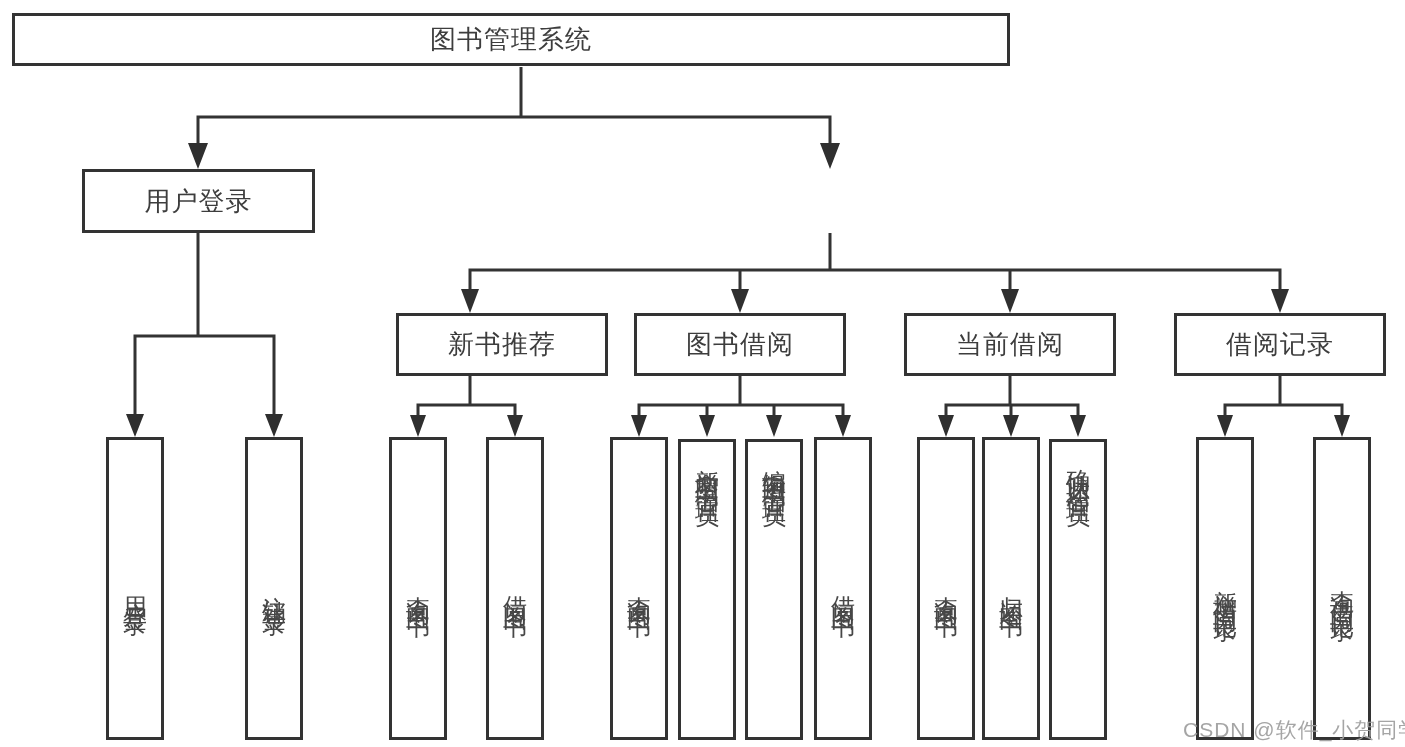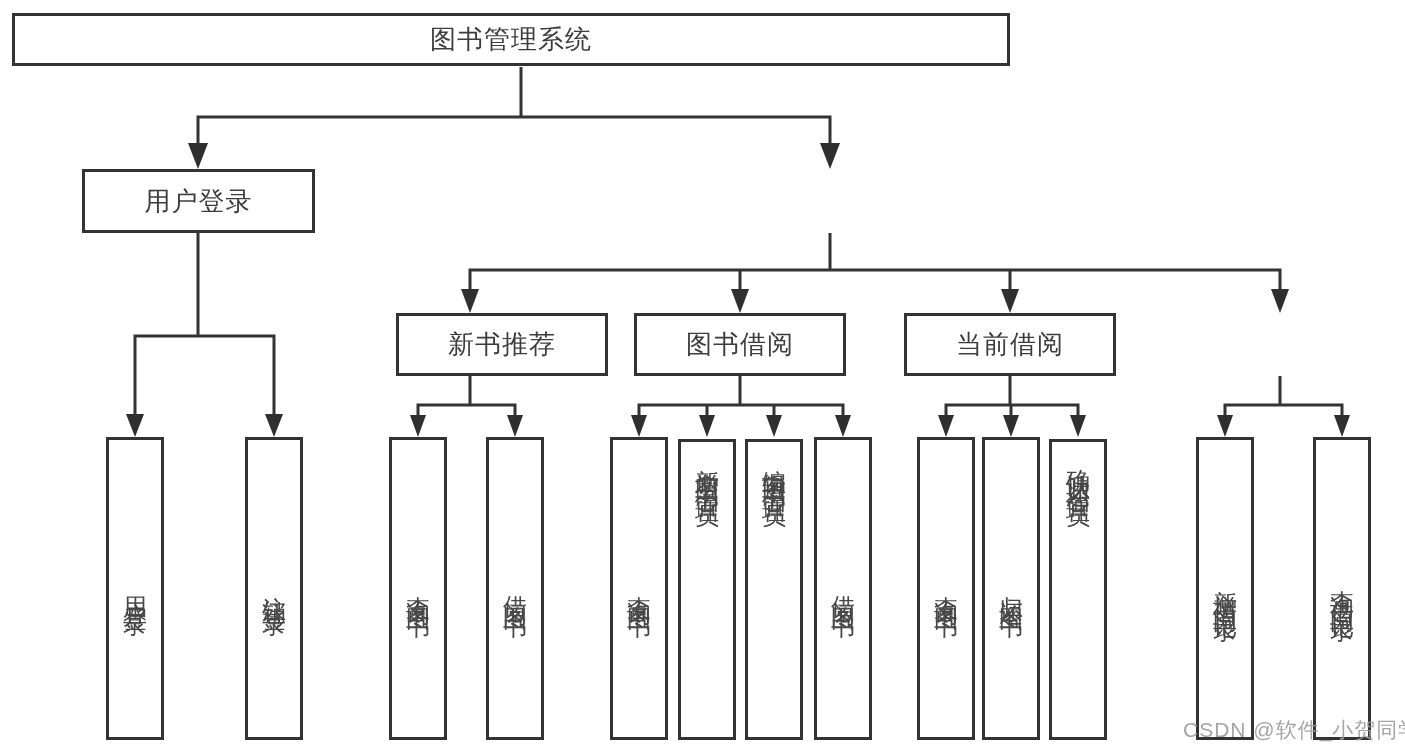--- a/index.html
+++ b/index.html
@@ -133,20 +133,23 @@
 
   <div class="box" style="left:364px; top:313px; width:212px; height:63px;margin-left:32px;">
     <span class="hlabel">新书推荐</span>
   </div>
   <div class="box" style="left:634px; top:313px; width:212px; height:63px;">
     <span class="hlabel">图书借阅</span>
   </div>
   <div class="box" style="left:904px; top:313px; width:212px; height:63px;">
     <span class="hlabel">当前借阅</span>
   </div>
+  <div class="box" style="left:1174px; top:313px; width:212px; height:63px;">
+    <span class="hlabel">借阅记录</span>
+  </div>
 
   <div class="box leaf" style="left:106px; top:437px; width:58px; height:303px;">
     <span class="vlabel">用户登录</span>
   </div>
   <div class="box leaf" style="left:245px; top:437px; width:58px; height:303px;">
     <span class="vlabel">注销登录</span>
   </div>
 
   <div class="box leaf" style="left:389px; top:437px; width:58px; height:303px;">
     <span class="vlabel">查询图书</span>

